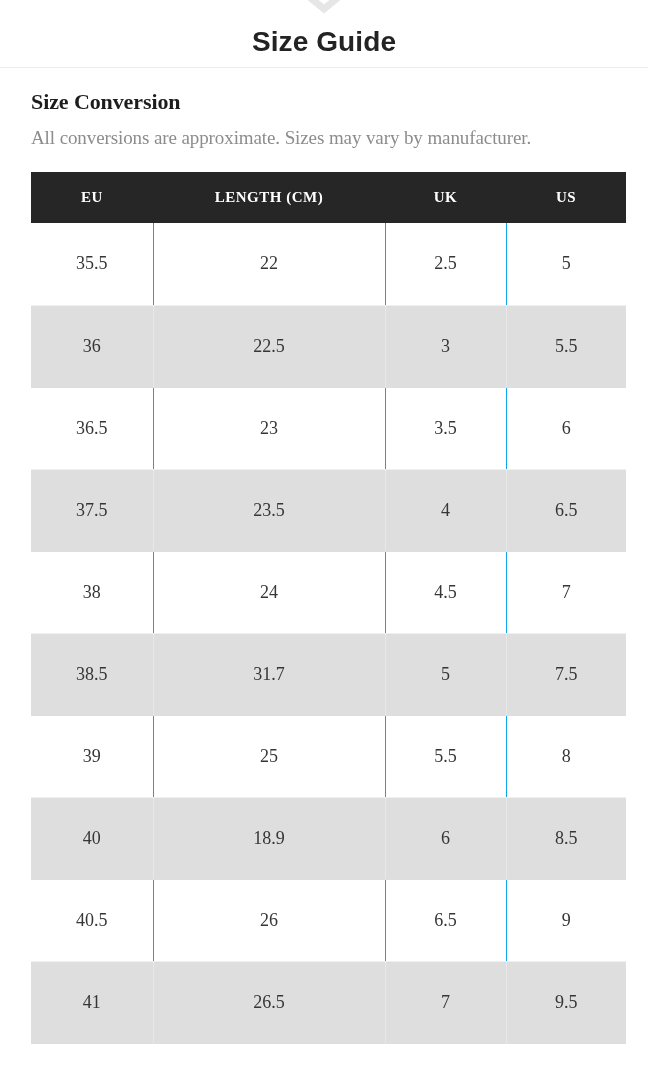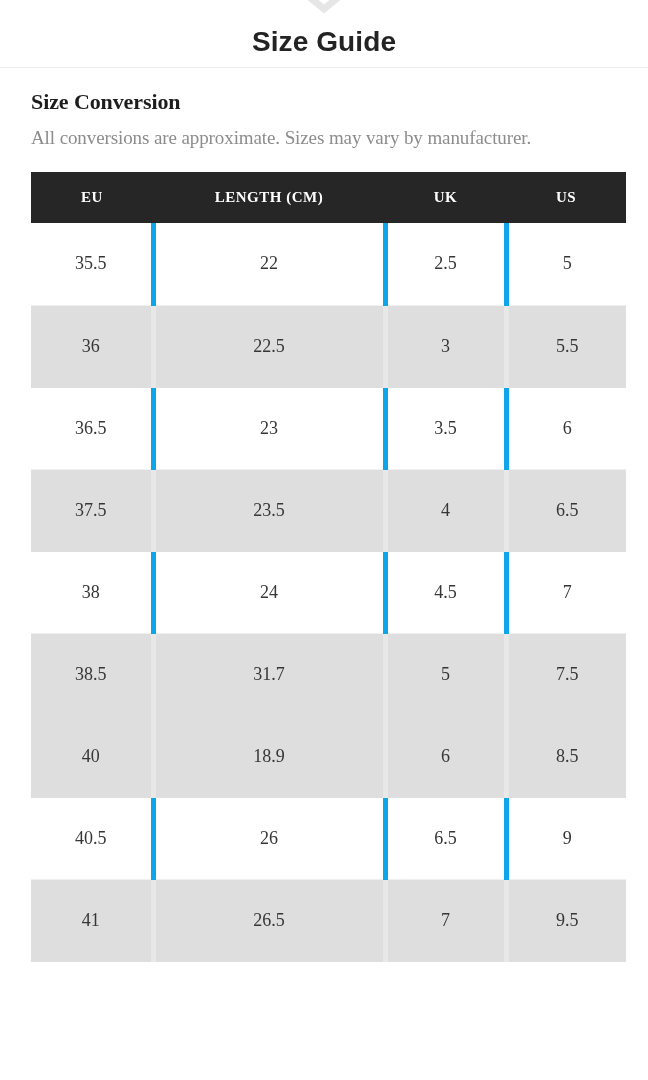--- a/index.html
+++ b/index.html
@@ -93,21 +93,21 @@
     text-align: center;
     border: none;
   }
 
   .size-table tbody td {
     height: 82px;
     text-align: center;
     vertical-align: middle;
     font-size: 18px;
     color: #363636;
-    border-right: 5px solid #0ea5e9;
+    border-right: 1px solid #0ea5e9;
     border-bottom: 1px solid #f0f0f0;
     background: #ffffff;
   }
 
   .size-table tbody td:last-child {
     border-right: none;
   }
 
   .size-table tbody tr.alt td {
     background: #dedede;
@@ -185,20 +185,26 @@
           <td>24</td>
           <td>4.5</td>
           <td>7</td>
         </tr>
         <tr class="alt">
           <td>38.5</td>
           <td>31.7</td>
           <td>5</td>
           <td>7.5</td>
         </tr>
+        <tr>
+          <td>39</td>
+          <td>25</td>
+          <td>5.5</td>
+          <td>8</td>
+        </tr>
         <tr class="alt">
           <td>40</td>
           <td>18.9</td>
           <td>6</td>
           <td>8.5</td>
         </tr>
         <tr>
           <td>40.5</td>
           <td>26</td>
           <td>6.5</td>

